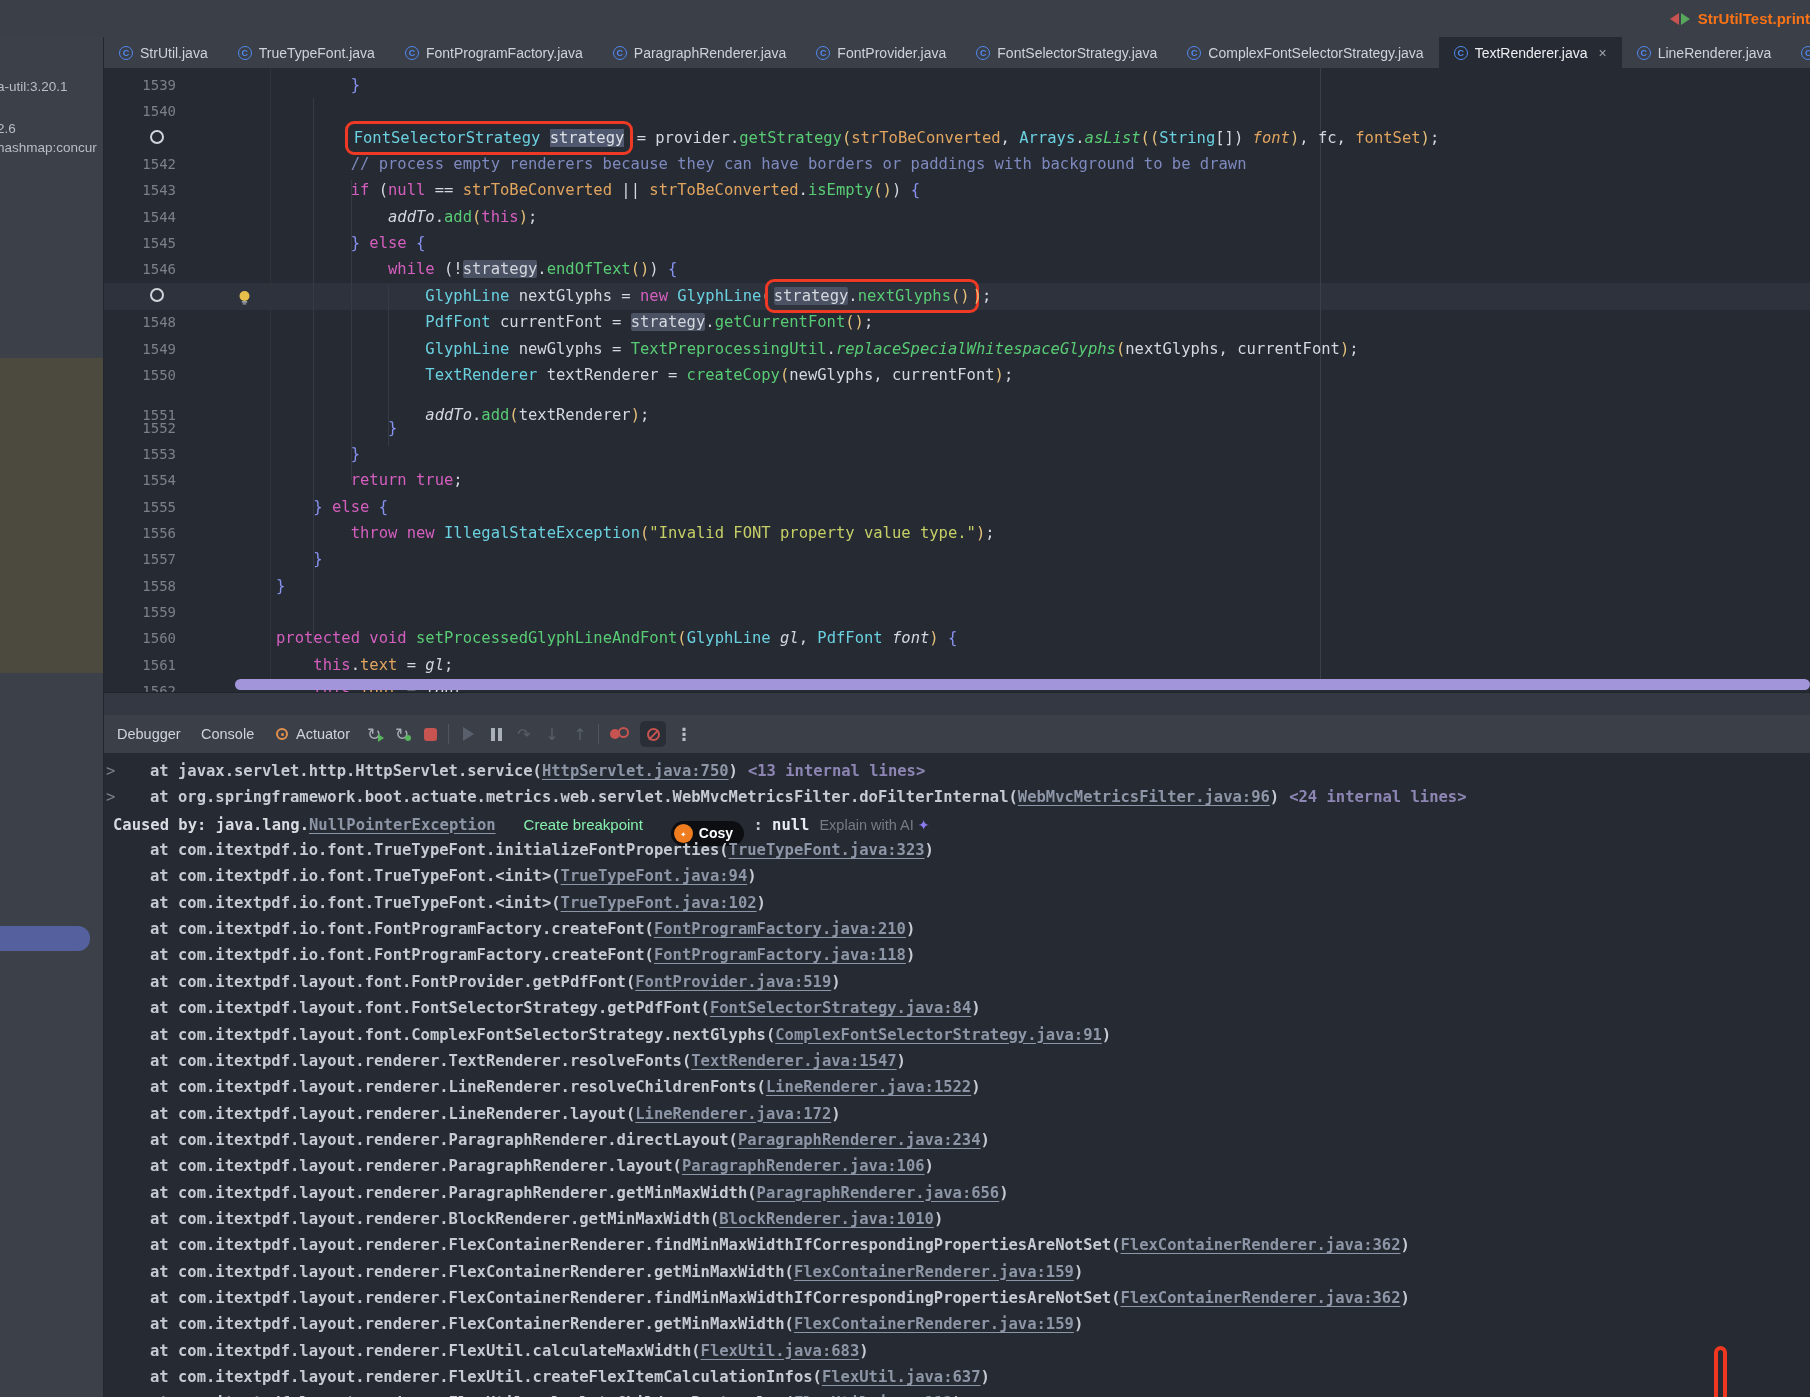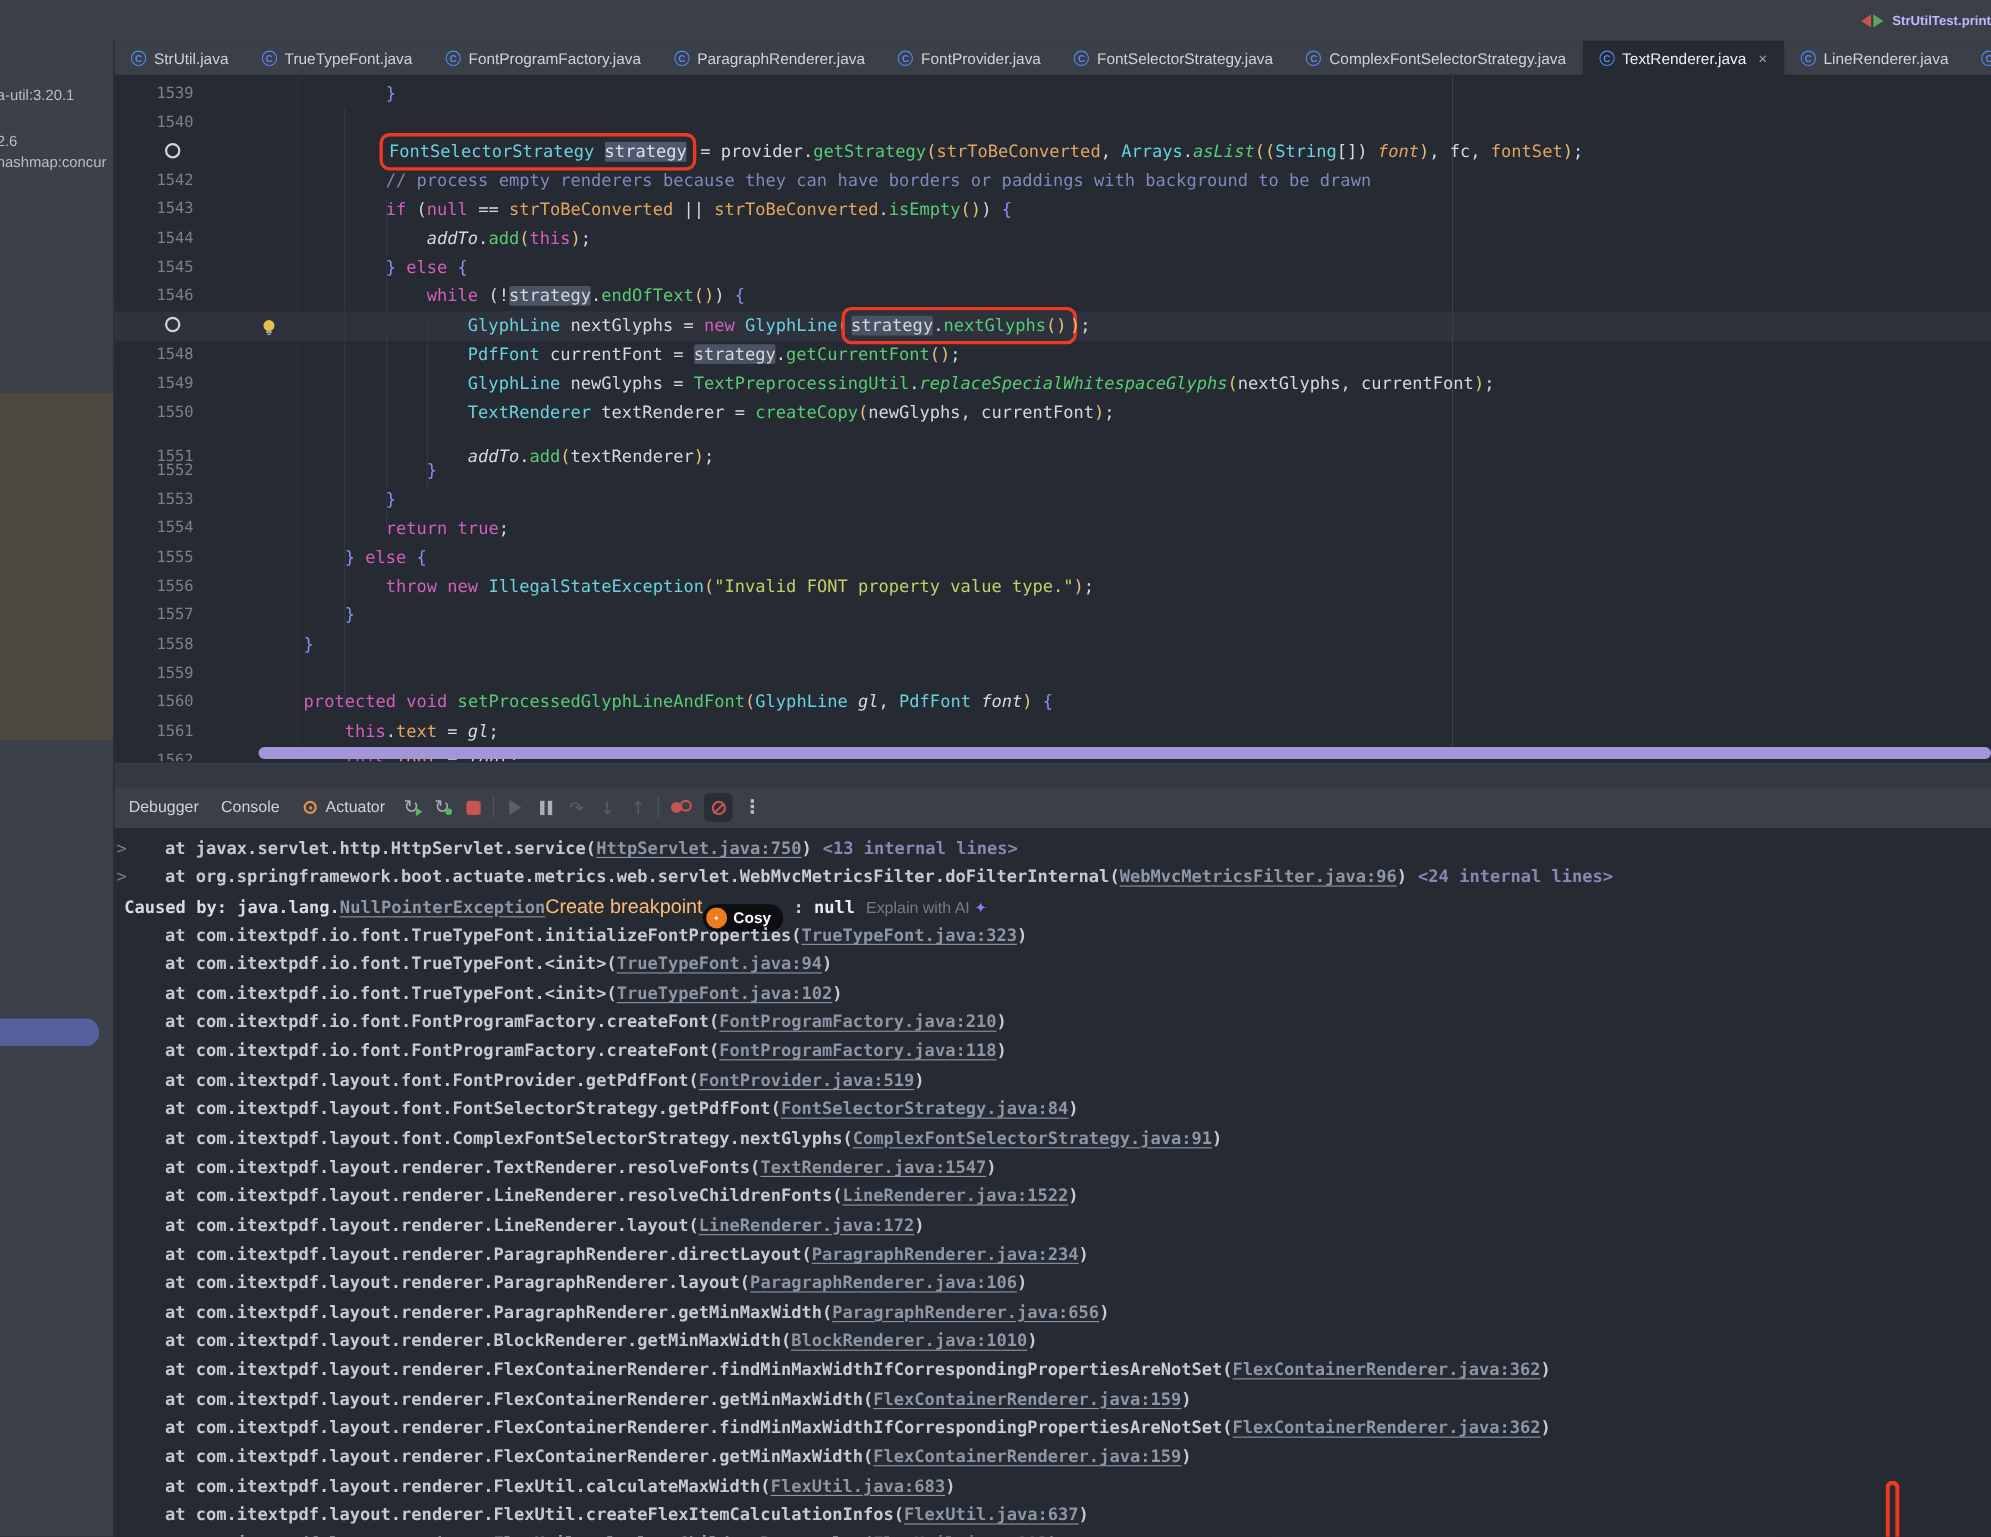--- a/index.html
+++ b/index.html
@@ -4,21 +4,21 @@
 <style>
   html,body{margin:0;padding:0;}
   body{width:1810px;height:1397px;overflow:hidden;background:#262a33;
        font-family:"Liberation Sans","DejaVu Sans",sans-serif;}
   #app{position:relative;width:1810px;height:1397px;background:#262a33;}
 
   
   #topbar{position:absolute;top:0;left:0;width:1810px;height:37px;background:#3b3f48;
           border-bottom:1px solid #2b2f37;}
   #run-config{position:absolute;right:0;top:0;height:37px;display:flex;align-items:center;gap:8px;
-              color:#c4b5fd;font-size:12px;font-weight:700;white-space:nowrap;}
+              color:#f97316;font-size:15px;font-weight:700;white-space:nowrap;}
   .tri-left{width:0;height:0;border-top:6px solid transparent;border-bottom:6px solid transparent;
             border-right:9px solid #c75450;}
   .tri-right{width:0;height:0;border-top:6px solid transparent;border-bottom:6px solid transparent;
              border-left:9px solid #57a85c;}
 
   
   #leftpanel{position:absolute;top:37px;left:0;width:103px;height:1360px;background:#3c4049;
              border-right:1px solid #23272f;overflow:hidden;z-index:6;}
   .lp-text{position:absolute;left:-3px;color:#b9bdc4;font-size:13.5px;white-space:nowrap;}
   #lp-khaki{position:absolute;left:0;top:321px;width:103px;height:315px;background:#4c4a3e;}
@@ -92,21 +92,21 @@
   #console{position:absolute;top:753px;left:104px;right:0;bottom:0;background:#262a33;overflow:hidden;
            font-family:"DejaVu Sans Mono","Liberation Mono",monospace;font-size:15.5px;font-weight:600;
            color:#c6cad1;}
   .crow{position:absolute;left:0;right:0;height:27px;line-height:27px;white-space:pre;}
   .chev{position:absolute;left:2px;color:#7a7f89;font-weight:400;}
   .frame-text{margin-left:46px;}
   .slink{color:#8d96a6;text-decoration:underline;text-underline-offset:3px;}
   .shint{color:#8d86b4;margin-left:10px;}
   .caused-pre{color:#d8dbe0;margin-left:9px;}
   .inline-action{font-family:"Liberation Sans","DejaVu Sans",sans-serif;font-weight:400;
-                 font-size:18px;color:#fdba74;margin:0 0;}
+                 font-size:15px;color:#86efac;margin:0 28px;}
   .ai-action{font-family:"Liberation Sans","DejaVu Sans",sans-serif;font-weight:400;
              font-size:14.5px;color:#767b85;margin-left:10px;}
   .cosy-badge{display:inline-flex;align-items:center;gap:6px;background:#0d0e11;border-radius:13px;
               height:25px;padding:0 11px 0 3px;vertical-align:-7px;}
   .cosy-icon{width:19px;height:19px;border-radius:50%;background:#ef7d1f;display:inline-flex;
              align-items:center;justify-content:center;color:#fff;font-size:10px;}
   .cosy-label{color:#ffffff;font-family:"Liberation Sans","DejaVu Sans",sans-serif;font-size:14px;font-weight:700;}
   .null-val{color:#e8ebef;}
   .sparkle{color:#8f7bf0;font-size:14px;margin-left:4px;font-family:"DejaVu Sans",sans-serif;}
 

